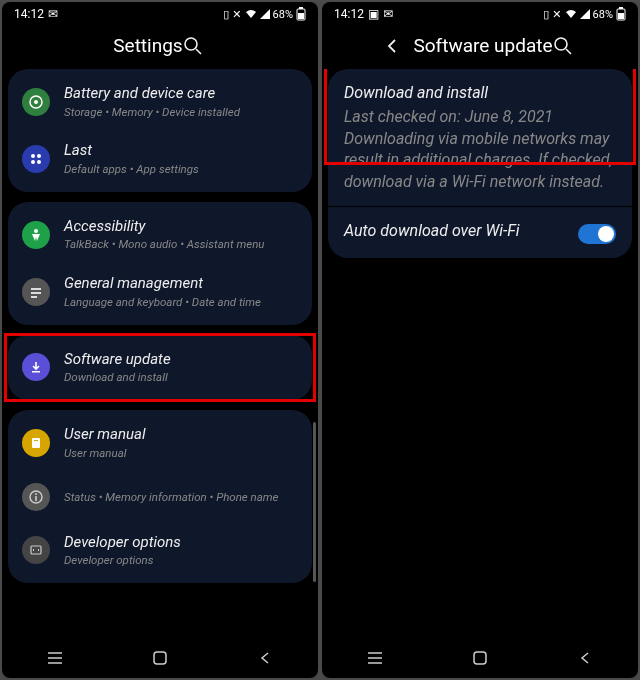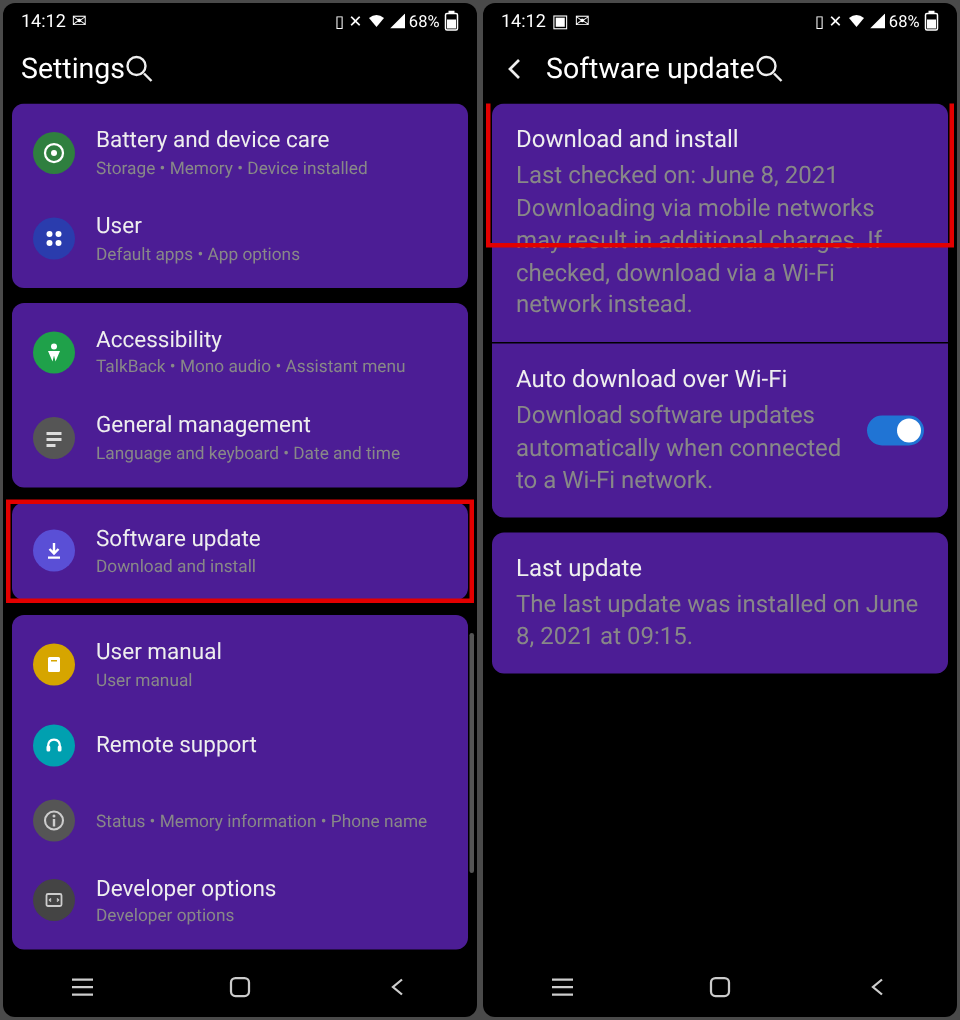--- a/index.html
+++ b/index.html
@@ -29,28 +29,28 @@
     justify-content: space-between;
     padding: 0 12px;
     color: #fff;
     font-size: 12px;
   }
   .status-left { display: flex; align-items: center; gap: 4px; }
   .status-right { display: flex; align-items: center; gap: 3px; font-size: 11px; }
   .header {
     display: flex;
     align-items: center;
-    justify-content: flex-start;
+    justify-content: center;
     padding: 8px 16px 12px 12px;
     color: #fff;
   }
   .header-left { display: flex; align-items: center; gap: 12px; }
   .header-title { font-size: 19px; font-weight: 400; }
   .content { flex: 1; overflow: hidden; padding: 0 6px; }
-  .group { background: #4c1d95; border-radius: 8px; margin-bottom: 10px; padding: 4px 0; }
+  .group { background: #0f172a; border-radius: 20px; margin-bottom: 10px; padding: 4px 0; font-style: italic; }
   .item {
     display: flex;
     align-items: center;
     padding: 11px 14px;
     gap: 14px;
     position: relative;
   }
   .icon-wrap {
     width: 28px; height: 28px;
     border-radius: 50%;
@@ -82,21 +82,21 @@
     height: 160px;
     background: #555;
     border-radius: 2px;
   }
   .su-item {
     padding: 14px 16px;
     color: #eee;
   }
   .su-title { font-size: 16px; margin-bottom: 4px; }
   .su-sub { font-size: 16px; color: #888; line-height: 1.35; }
-  .su-row { display:flex; align-items:center; gap:10px; }
+  .su-row { display:flex; align-items:flex-end; gap:10px; }
   .su-row .su-textcol { flex:1; }
   .toggle {
     width: 38px; height: 20px; border-radius: 10px;
     background: #2074d4; position: relative; flex-shrink:0;
   }
   .toggle::after {
     content:""; position:absolute; right:2px; top:2px;
     width:16px; height:16px; border-radius:50%; background:#fff;
   }
   svg { display:block; }
@@ -164,22 +164,22 @@
       <div class="item">
         <div class="icon-wrap" style="background:#2a3cad">
           <svg width="14" height="14" viewBox="0 0 14 14">
               <circle cx="4" cy="4" r="2" fill="#fff"></circle>
               <circle cx="10" cy="4" r="2" fill="#fff"></circle>
               <circle cx="4" cy="10" r="2" fill="#fff"></circle>
               <circle cx="10" cy="10" r="2" fill="#fff"></circle>
             </svg>
         </div>
         <div class="item-text">
-          <div class="item-title">User</div>
-          <div class="item-sub">Default apps  •  App options</div>
+          <div class="item-title">Last</div>
+          <div class="item-sub">Default apps  •  App settings</div>
         </div>
       </div>
     </div>
 
     <div class="group">
       <div class="item">
         <div class="icon-wrap" style="background:#1fa14a">
           <svg width="14" height="14" viewBox="0 0 14 14">
               <circle cx="7" cy="3" r="2" fill="#fff"></circle>
               <path d="M3 6 L11 6 L8 13 L7 9 L6 13 Z" fill="#fff"></path>
@@ -225,32 +225,20 @@
       <div class="item">
         <div class="icon-wrap" style="background:#d6a500">
           <svg width="14" height="14" viewBox="0 0 14 14">
               <rect x="3" y="2" width="8" height="10" rx="1" fill="#fff"></rect>
               <rect x="5" y="4" width="4" height="1" fill="#d6a500"></rect>
             </svg>
         </div>
         <div class="item-text">
           <div class="item-title">User manual</div>
           <div class="item-sub">User manual</div>
-        </div>
-      </div>
-      <div class="item">
-        <div class="icon-wrap" style="background:#00a0b0">
-          <svg width="14" height="14" viewBox="0 0 14 14">
-              <path d="M3 8 Q3 3 7 3 Q11 3 11 8" fill="none" stroke="#fff" stroke-width="1.5"></path>
-              <rect x="2" y="7" width="2.5" height="4" rx="1" fill="#fff"></rect>
-              <rect x="9.5" y="7" width="2.5" height="4" rx="1" fill="#fff"></rect>
-            </svg>
-        </div>
-        <div class="item-text">
-          <div class="item-title">Remote support</div>
         </div>
       </div>
       <div class="item">
         <div class="icon-wrap" style="background:#555">
           <svg width="14" height="14" viewBox="0 0 14 14">
               <circle cx="7" cy="7" r="6" fill="none" stroke="#ccc" stroke-width="1.4"></circle>
               <circle cx="7" cy="4" r="1" fill="#ccc"></circle>
               <rect x="6.2" y="6" width="1.6" height="5" fill="#ccc"></rect>
             </svg>
         </div>
@@ -347,33 +335,26 @@
   <div class="content">
     <div class="group" style="position:relative; padding:0;">
       <div class="su-item">
         <div class="su-title">Download and install</div>
         <div class="su-sub">Last checked on: June 8, 2021</div>
         <div class="su-sub">Downloading via mobile networks may result in additional charges. If checked, download via a Wi-Fi network instead.</div>
       </div>
       <div class="su-item su-row" style="border-top:1px solid #000">
         <div class="su-textcol">
           <div class="su-title">Auto download over Wi-Fi</div>
-          <div class="su-sub">Download software updates automatically when connected to a Wi-Fi network.</div>
         </div>
         <div class="toggle"></div>
       </div>
       <div class="highlight" style="left:-4px;right:-4px;top:-4px;height:100px;"></div>
     </div>
 
-    <div class="group" style="padding:0;">
-      <div class="su-item">
-        <div class="su-title">Last update</div>
-        <div class="su-sub">The last update was installed on June 8, 2021 at 09:15.</div>
-      </div>
-    </div>
   </div>
 
   <div class="nav-bar">
     <div class="nav-btn">
         <svg width="18" height="14">
           <line x1="2" y1="2" x2="16" y2="2" stroke="#ccc" stroke-width="1.5"></line>
           <line x1="2" y1="7" x2="16" y2="7" stroke="#ccc" stroke-width="1.5"></line>
           <line x1="2" y1="12" x2="16" y2="12" stroke="#ccc" stroke-width="1.5"></line>
         </svg>
       </div>

